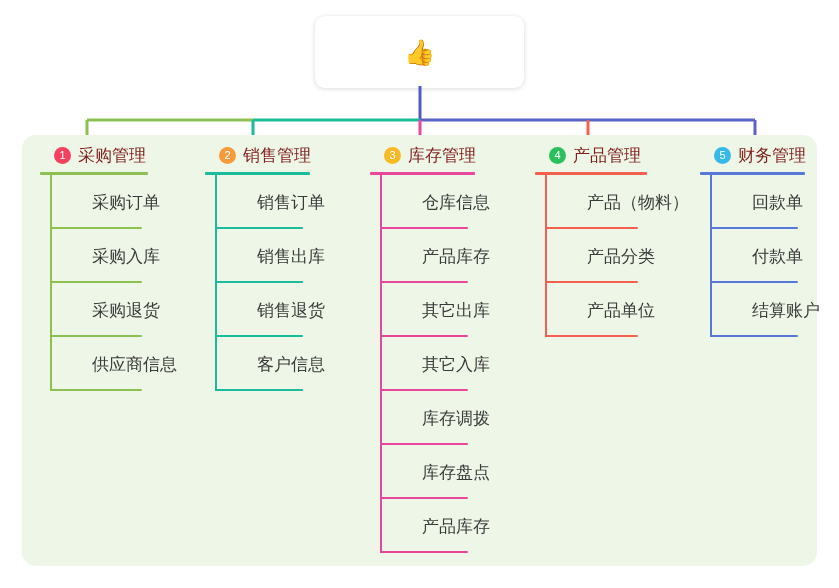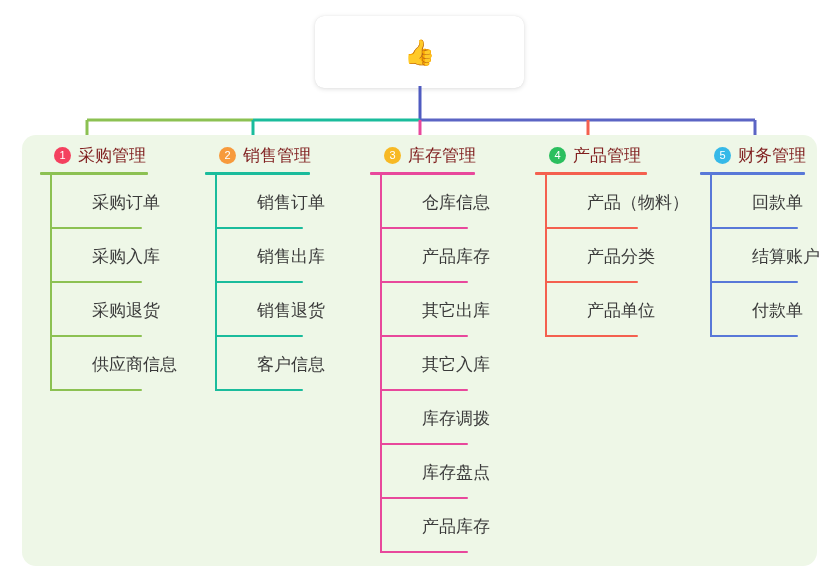--- a/index.html
+++ b/index.html
@@ -275,22 +275,22 @@
         <span class="col-title">财务管理</span>
       </div>
       <div class="header-rule" style="background: rgb(88, 120, 216); width: 105px;"></div>
       <div class="leaf-list" style="height: 172px;">
         <div class="spine" style="background: rgb(88, 120, 216); height: 162px;"></div>
         <div class="leaf">
           <span class="leaf-label">回款单</span>
           <div class="leaf-rule" style="background: rgb(88, 120, 216); width: 88px;"></div>
         </div>
         <div class="leaf">
+          <span class="leaf-label">付款单</span>
+          <div class="leaf-rule" style="background: rgb(88, 120, 216); width: 88px;"></div>
+        </div>
+        <div class="leaf">
           <span class="leaf-label">结算账户</span>
           <div class="leaf-rule" style="background: rgb(88, 120, 216); width: 88px;"></div>
         </div>
-        <div class="leaf">
-          <span class="leaf-label">付款单</span>
-          <div class="leaf-rule" style="background: rgb(88, 120, 216); width: 88px;"></div>
-        </div>
       </div>
     </div>
   </div>
 
 </body></html>

